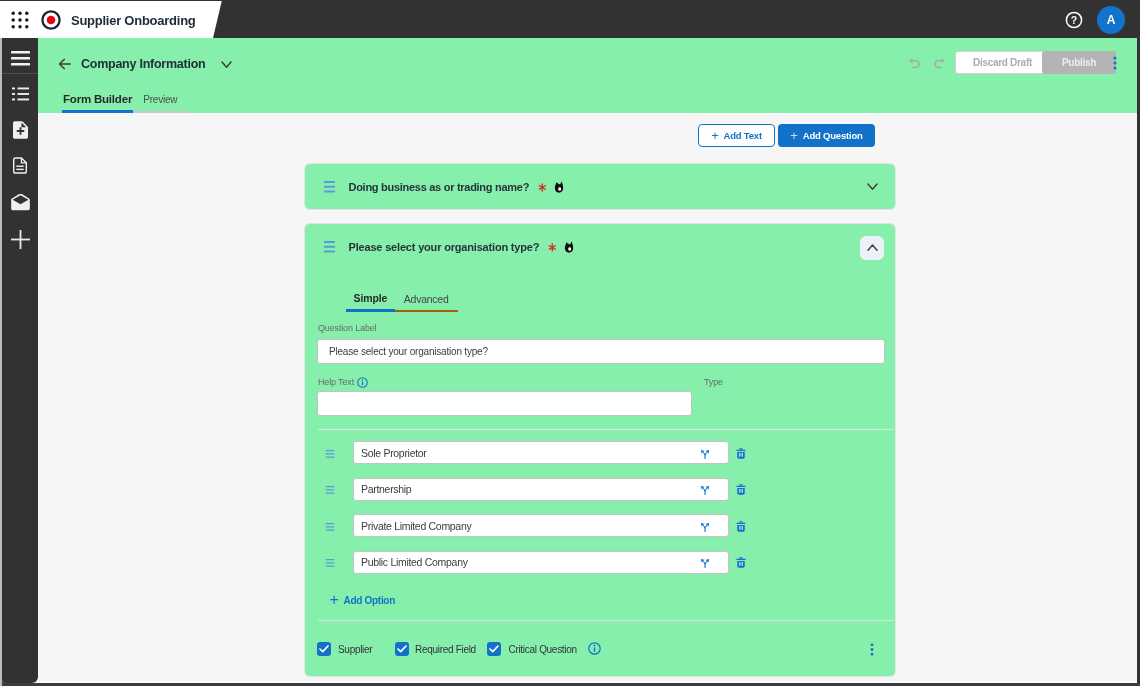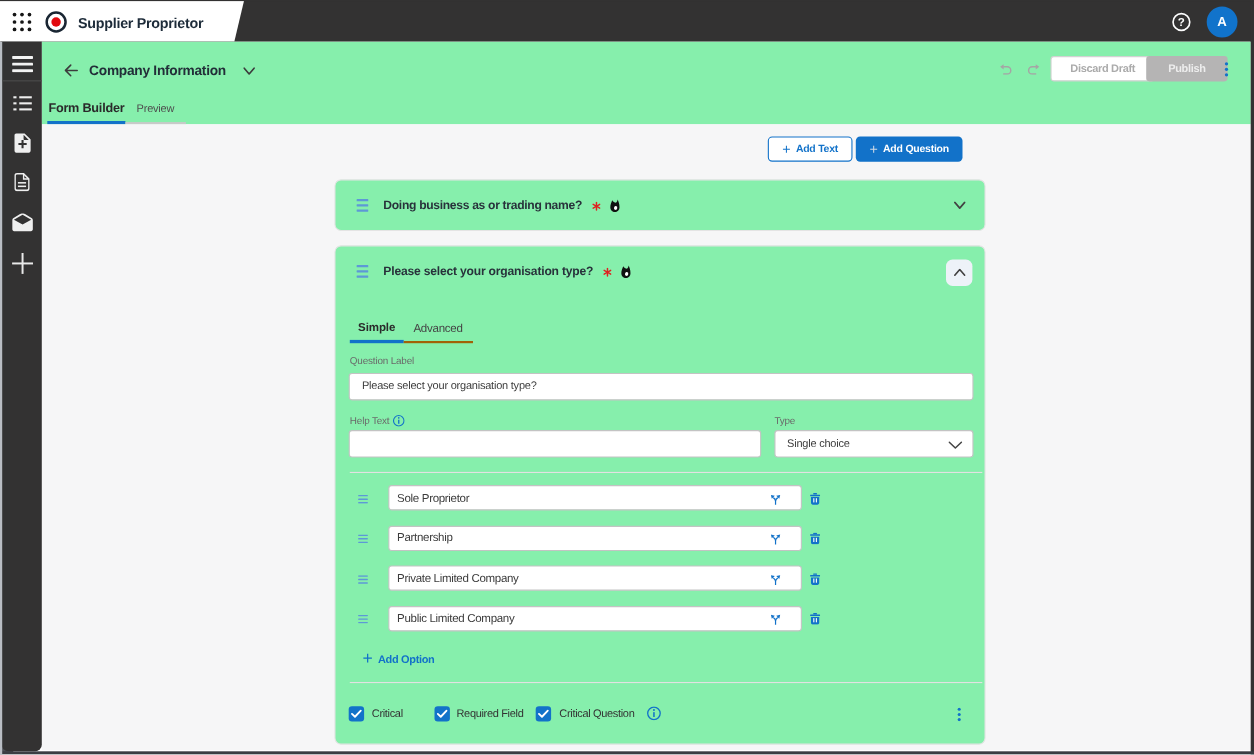--- a/index.html
+++ b/index.html
@@ -34,21 +34,21 @@
   #titlechev { left:183px; top:22.5px; }
   #undoico { left:871px; top:20px; }
   #redoico { left:896px; top:20px; }
   #discardbtn { left:917px; top:13px; width:95px; height:23px; border:1px solid #d2d2d2; border-radius:3px;
     color:#ababab; font-size:10px; font-weight:bold; letter-spacing:-0.3px; text-align:center; line-height:21px; background:#fff; }
   #publishbtn { left:1004px; top:13px; width:74px; height:23px; background:#b5b4b4; border-radius:3px;
     color:#ededed; font-size:10px; font-weight:bold; letter-spacing:-0.3px; text-align:center; line-height:23px; }
   #topdots { left:1075px; top:18px; }
 
   
-  #pagetabs { position:absolute; left:5px; top:54.5px; display:flex;align-items:center; }
+  #pagetabs { position:absolute; left:24px; top:54.5px; display:flex;align-items:center; }
   .ptab { font-size:11.5px; letter-spacing:-0.2px; height:20px; }
   .ptab.on { color:#2a2a2a; font-weight:bold; border-bottom:3px solid #1272c9; padding:0 1px; }
   .ptab.off { color:#4e4e4e; font-size:10px; border-bottom:2px solid #c9c9c9; padding:1px 11px 0 10px; }
 
   
   #content { left:38px; top:112.5px; width:1099px; height:569.5px; background:#f6f6f7; }
   .addbtn { position:absolute; font-size:9.5px; font-weight:bold; letter-spacing:-0.2px; border-radius:4px; height:23px;
     display:flex; align-items:center; justify-content:center; }
   #addtext { left:660px; top:11.5px; width:77px; color:#1272c9; border:1px solid #1272c9; background:#fff; }
   #addq { left:740px; top:11.5px; width:97px; color:#fff; background:#1272c9; }
@@ -61,21 +61,21 @@
   .hdrag { flex:none; }
   .draghandle { position:absolute; }
   .qtitle { font-size:11px; font-weight:bold; color:#28323b; letter-spacing:-0.28px; margin-left:13.5px; }
   .qtitle2 { letter-spacing:-0.18px; }
   .ast { flex:none; margin-left:8.5px; }
   .flame { flex:none; margin-left:8px; }
 
   
   #ctabs { left:13px; top:67px; display:flex; position:absolute; }
   .ctabitem { font-size:10.5px; height:20.5px; }
-  .ctabon { color:#2a2a2a; font-weight:bold; letter-spacing:-0.1px; border-bottom:3px solid #1272c9; padding:1px 7.5px 0 7.5px; }
+  .ctabon { color:#2a2a2a; font-weight:bold; letter-spacing:-0.1px; border-bottom:3px solid #1272c9; padding:1px 7.5px 0 7.5px;margin-left:28px; }
   .ctaboff { color:#454545; letter-spacing:-0.25px; border-bottom:2px solid #a16207; padding:2px 9px 0 9px; }
   .flabel { position:absolute; font-size:9px; letter-spacing:-0.15px; color:#6a6a6a; }
   .finput { position:absolute; border:1px solid #c3c3c3; border-radius:3px; background:#fff;
     font-size:10px; color:#3c3c3c; display:flex; align-items:center; padding-left:11px; letter-spacing:-0.2px; }
   .divider { position:absolute; left:13px; right:2px; height:1px; background:#e2e2e2; }
   .optinput { position:absolute; left:48px; width:376px; height:23px; border:1px solid #c3c3c3; border-radius:3px;
     background:#fff; font-size:10.5px; color:#3c3c3c; display:flex; align-items:center; padding-left:7px; letter-spacing:-0.3px; }
   .rowico { position:absolute; }
   #addopt { position:absolute; left:24.5px; top:368.5px; font-size:10px; font-weight:bold; color:#1272c9;
     display:flex; align-items:center; letter-spacing:-0.3px; }
@@ -104,21 +104,21 @@
         <circle cx="15.8" cy="9" r="1.7"></circle>
       <circle cx="2.2" cy="15.8" r="1.7"></circle>
         <circle cx="9" cy="15.8" r="1.7"></circle>
         <circle cx="15.8" cy="15.8" r="1.7"></circle>
     </g>
   </svg>
   <svg class="abs" style="left:41px;top:10px" width="20" height="20" viewBox="0 0 20 20">
     <circle cx="10" cy="10" r="8.6" fill="#fff" stroke="#1a2633" stroke-width="2.3"></circle>
     <circle cx="10" cy="10" r="4.3" fill="#e2090f"></circle>
   </svg>
-  <span id="apptitle">Supplier Proprietor</span>
+  <span id="apptitle">Supplier Onboarding</span>
 </div>
 <svg class="abs" id="helpicon" width="18" height="18" viewBox="0 0 18 18">
   <circle cx="9" cy="9" r="7.6" fill="none" stroke="#fdfdfd" stroke-width="1.5"></circle>
   <text x="9" y="13" text-anchor="middle" font-family="Liberation Sans" font-size="10.5" font-weight="bold" fill="#fdfdfd">?</text>
 </svg>
 <div class="abs" id="avatar">A</div>
 
 <div class="sideicon" style="top:51px">
   <svg width="19" height="15" viewBox="0 0 19 15">
       <g fill="#f2f2f2">
@@ -265,25 +265,20 @@
     <div class="finput" style="left:12px;top:115px;width:568px;height:25px">Please select your organisation type?</div>
 
     <span class="flabel" style="left:13px;top:153px">Help Text</span>
     <svg class="abs" style="left:52px;top:152.5px" width="11" height="11" viewBox="0 0 12 12">
       <circle cx="6" cy="6" r="5.2" fill="none" stroke="#1272c9" stroke-width="1.1"></circle>
       <rect x="5.35" y="5" width="1.3" height="4" fill="#1272c9"></rect>
         <circle cx="6" cy="3.2" r="0.8" fill="#1272c9"></circle>
     </svg>
     <span class="flabel" style="left:399px;top:153px">Type</span>
     <div class="finput" style="left:12px;top:167px;width:375px;height:25px"></div>
-    <div class="finput" style="left:398.5px;top:167px;width:181.5px;height:25px">Single choice
-      <svg class="abs" style="right:9px;top:9px" width="13" height="8" viewBox="0 0 13 8">
-        <path d="M1 1 L6.5 6.3 L12 1" fill="none" stroke="#454545" stroke-width="1.4" stroke-linecap="round" stroke-linejoin="round"></path>
-      </svg>
-    </div>
 
     <div class="divider" style="top:205px"></div>
 
     <svg class="draghandle" style="left:20px;top:225.5px" width="10" height="8" viewBox="0 0 10 9">
         <g fill="#5d99d6">
       <rect width="10" height="1.4" rx="0.5"></rect>
           <rect y="3.6" width="10" height="1.4" rx="0.5"></rect>
           <rect y="7.2" width="10" height="1.4" rx="0.5"></rect>
     </g>
       </svg>
@@ -378,21 +373,21 @@
 
     <div id="addopt"><span style="font-weight:400;font-size:16px;margin-right:5px;margin-top:-2px">+</span>Add Option</div>
 
     <div class="divider" style="top:396px"></div>
 
     <div class="cbx" style="left:12px;top:418px">
       <svg style="position:absolute;left:2px;top:3px" width="10" height="8" viewBox="0 0 10 8">
         <path d="M1 4 L3.7 6.6 L9 1" fill="none" stroke="#fff" stroke-width="1.7" stroke-linecap="round" stroke-linejoin="round"></path>
       </svg>
     </div>
-    <span class="cblabel" style="left:33px">Critical</span>
+    <span class="cblabel" style="left:33px">Supplier</span>
     <div class="cbx" style="left:90px;top:418px">
       <svg style="position:absolute;left:2px;top:3px" width="10" height="8" viewBox="0 0 10 8">
         <path d="M1 4 L3.7 6.6 L9 1" fill="none" stroke="#fff" stroke-width="1.7" stroke-linecap="round" stroke-linejoin="round"></path>
       </svg>
     </div>
     <span class="cblabel" style="left:110px">Required Field</span>
     <div class="cbx" style="left:182px;top:418px">
       <svg style="position:absolute;left:2px;top:3px" width="10" height="8" viewBox="0 0 10 8">
         <path d="M1 4 L3.7 6.6 L9 1" fill="none" stroke="#fff" stroke-width="1.7" stroke-linecap="round" stroke-linejoin="round"></path>
       </svg>

